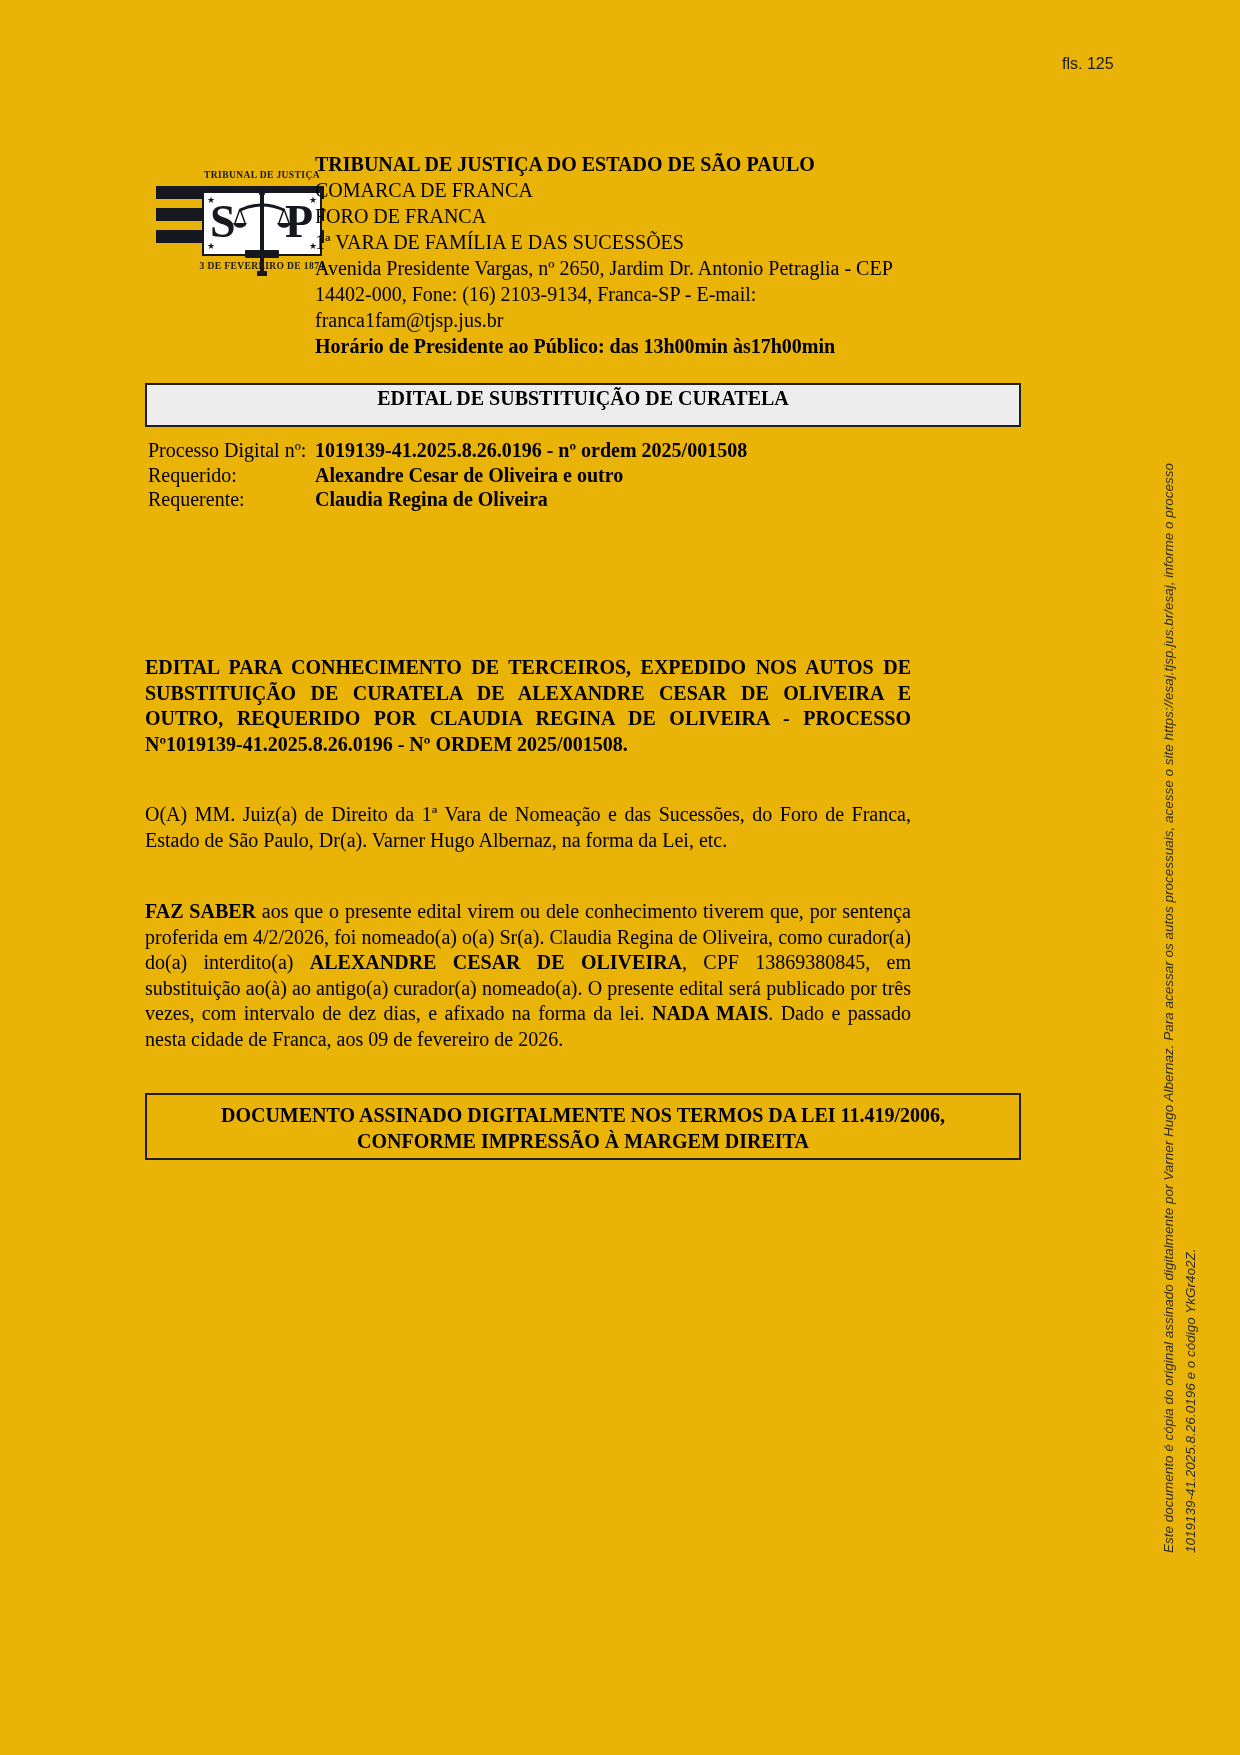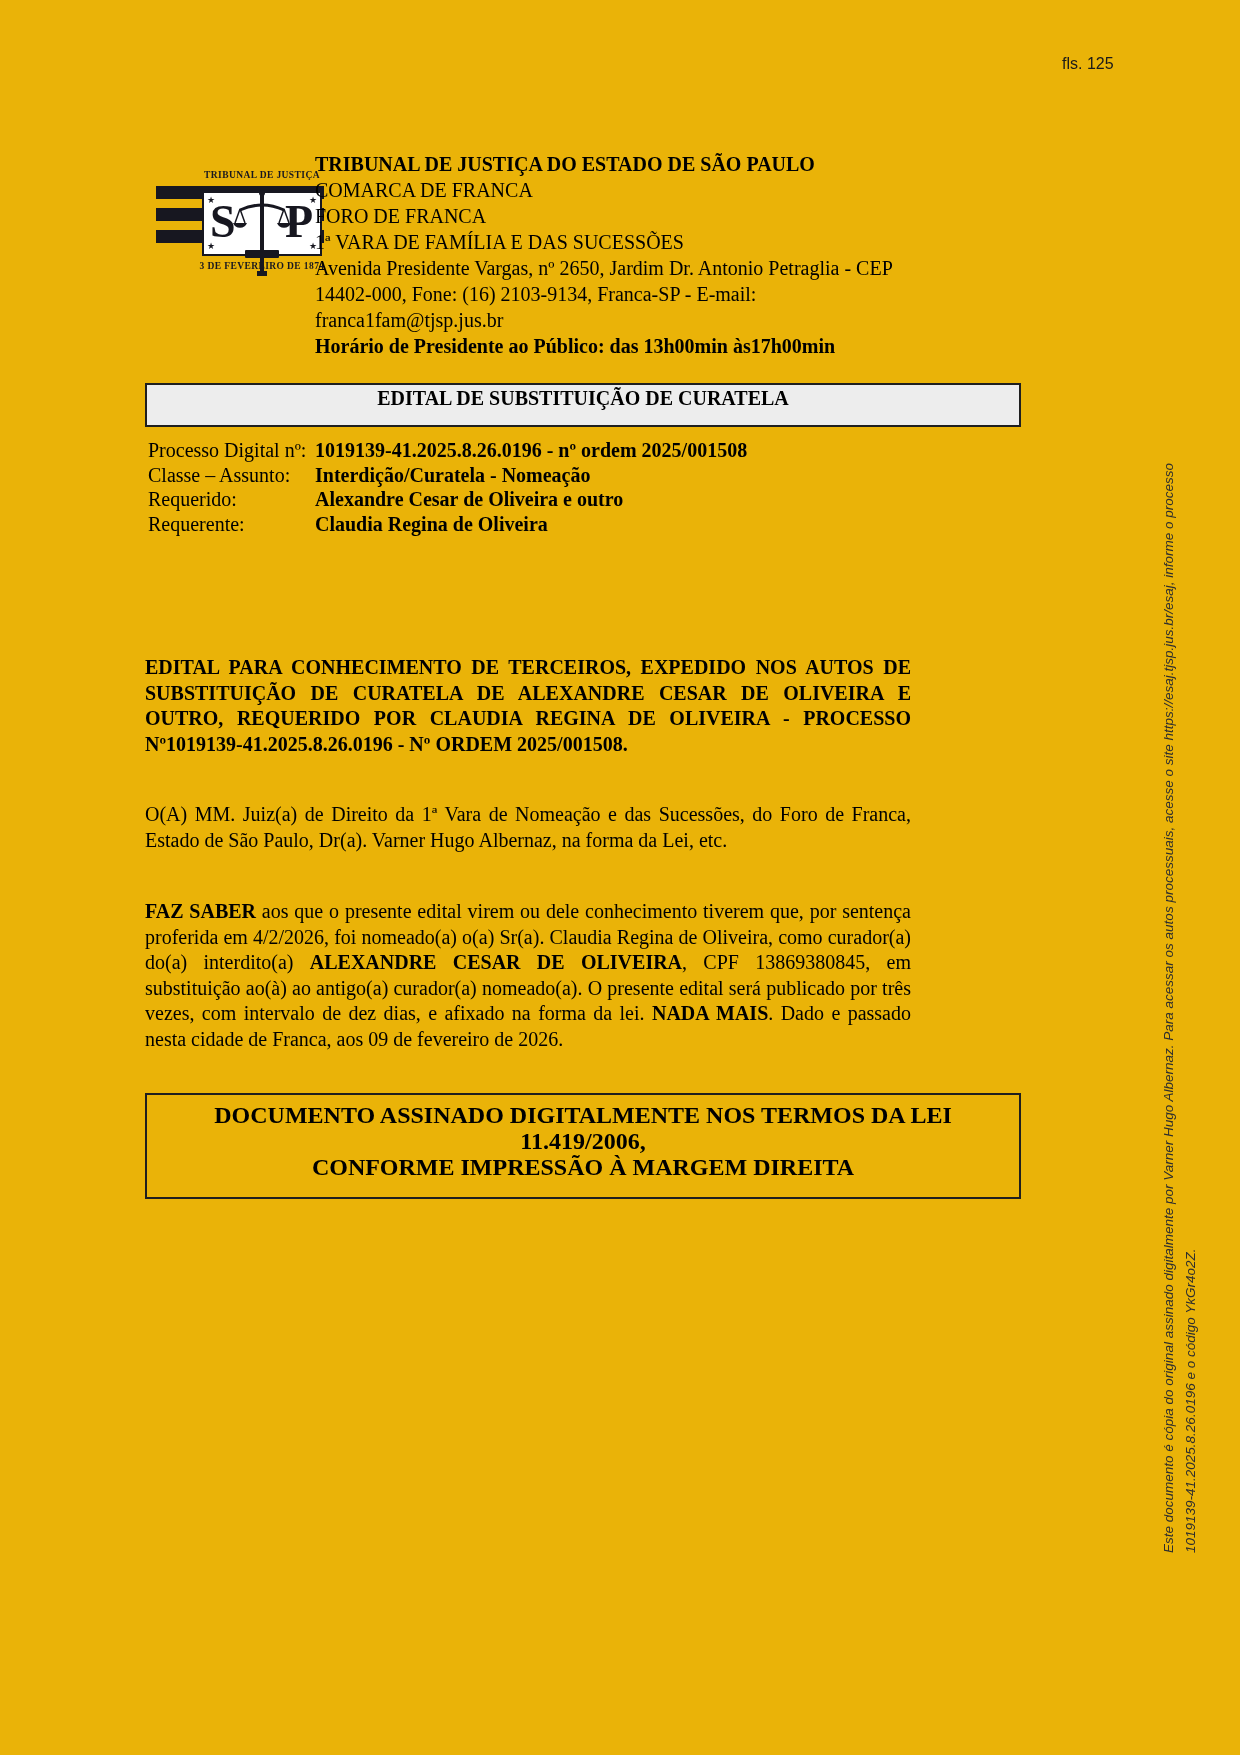--- a/index.html
+++ b/index.html
@@ -49,22 +49,22 @@
   
   .par { position:absolute; left:145px; width:766px; font-size:20px;
     line-height:25.6px; text-align:justify; text-align-last:left; }
   .edital-heading { top:655px; font-weight:bold; }
   .judge-par { top:802px; }
   .faz-par { top:899px; }
   .par b { font-weight:bold; }
 
   
   .signature-box { position:absolute; left:145px; top:1093px; width:876px;
-    box-sizing:border-box; border:2px solid #1f1f1f; padding:7px 30px 17px;
-    text-align:center; font-weight:bold; font-size:24px; line-height:26px; }
+    box-sizing:border-box; border:2px solid #1f1f1f; padding:7px 30px 4px;
+    text-align:center; font-weight:bold; font-size:20px; line-height:26px; }
 
   
   .side-note { position:absolute; left:527px; top:878px; width:1306px; height:44px;
     transform:rotate(-90deg); transform-origin:center;
     font-family:"Liberation Sans", sans-serif; font-style:italic;
     font-size:13.5px; line-height:22px; color:#2e2e2e; white-space:nowrap; }
 </style>
 </head>
 <body>
 
@@ -112,24 +112,20 @@
   </div>
 
   <div class="title-banner">EDITAL DE SUBSTITUIÇÃO DE CURATELA</div>
 
   <div class="case-info">
     <div class="case-row">
       <span class="case-label">Processo Digital nº:</span>
       <span class="case-value">1019139-41.2025.8.26.0196 - nº ordem 2025/001508</span>
     </div>
     <div class="case-row">
-      <span class="case-label">Classe – Assunto:</span>
-      <span class="case-value">Interdição/Curatela - Nomeação</span>
-    </div>
-    <div class="case-row">
       <span class="case-label">Requerido:</span>
       <span class="case-value">Alexandre Cesar de Oliveira e outro</span>
     </div>
     <div class="case-row">
       <span class="case-label">Requerente:</span>
       <span class="case-value">Claudia Regina de Oliveira</span>
     </div>
   </div>
 
   <div class="par edital-heading">EDITAL PARA CONHECIMENTO DE TERCEIROS, EXPEDIDO NOS AUTOS DE SUBSTITUIÇÃO DE CURATELA DE ALEXANDRE CESAR DE OLIVEIRA E OUTRO, REQUERIDO POR CLAUDIA REGINA DE OLIVEIRA - PROCESSO Nº1019139-41.2025.8.26.0196 - Nº ORDEM 2025/001508.</div>

